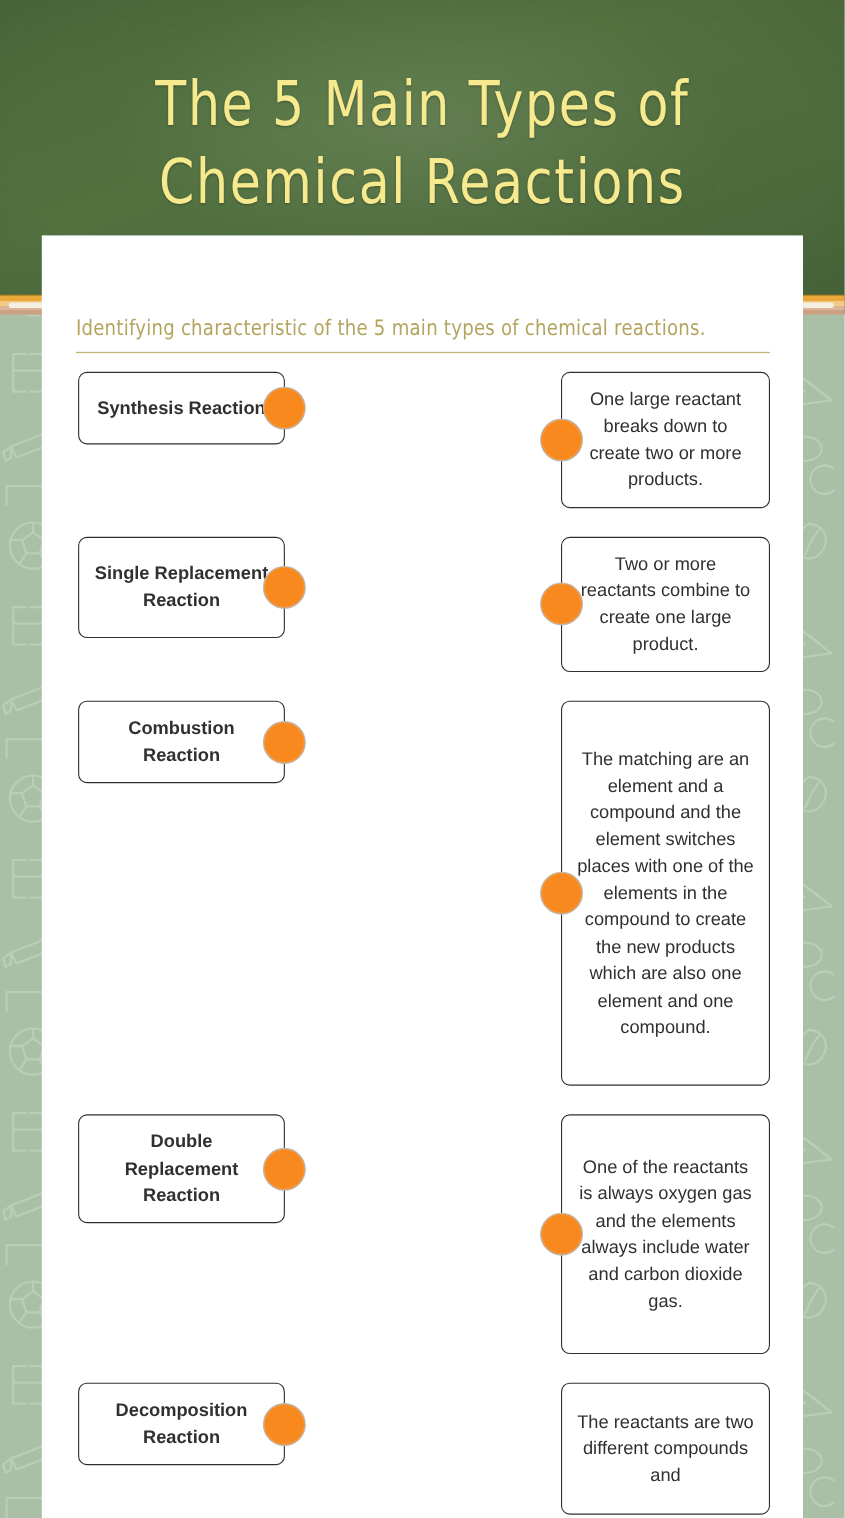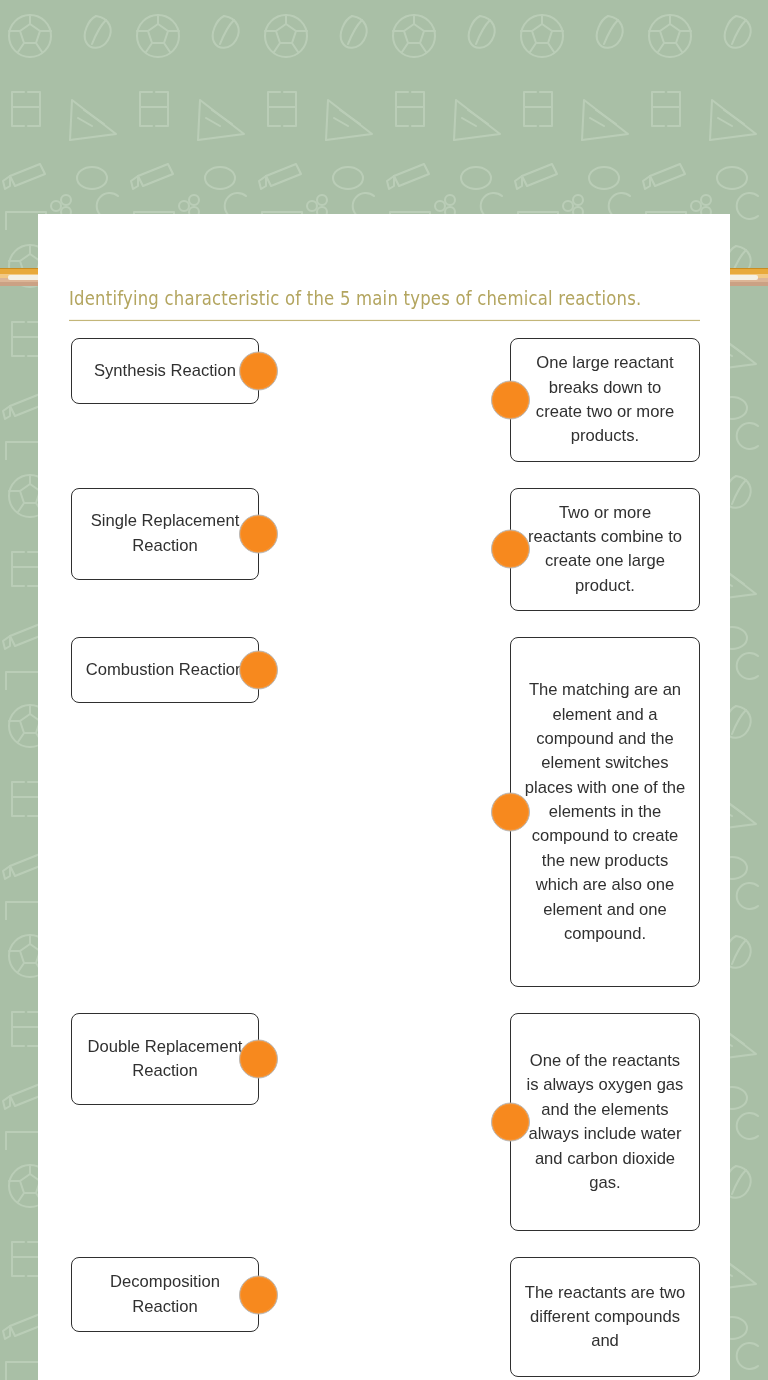--- a/index.html
+++ b/index.html
@@ -126,21 +126,21 @@
     background: #fff;
     color: #303030;
     font-size: 16.6px;
     line-height: 1.47;
     text-align: center;
     padding: 12px 13px;
     display: flex;
     align-items: center;
     justify-content: center;
   }
-  .card.left-card  { width: 188px; margin-left: 2px; }
+  .card.left-card  { width: 188px; margin-left: 2px; font-weight: bold; }
   .card.right-card { width: 190px; }
 
   
   .dot {
     position: absolute;
     width: 39px; height: 39px;
     border-radius: 50%;
     background: #f7891e;
     border: 1.5px solid #b9b9b9;
     top: 50%;
@@ -186,20 +186,24 @@
           <circle cx="66" cy="200" r="5"></circle>
           <circle cx="66" cy="212" r="5"></circle>
 
           <path d="M6 212 h40 v22 h-40 z"></path>
         </g>
       </pattern>
     </defs>
     <rect width="768" height="1380" fill="url(#doodles)"></rect>
   </svg>
 
+  <div id="chalkboard">
+    <div id="chalk-noise"></div>
+    <div id="board-title">The 5 Main Types of Chemical Reactions</div>
+  </div>
 
   <div class="ledge left">
     <span class="chalk-stick" style="left:8px;width:60px;"></span>
   </div>
   <div class="ledge right">
     <span class="chalk-stick" style="right:10px;width:54px;"></span>
   </div>
 
   <div id="worksheet">
     <div id="worksheet-inner">

